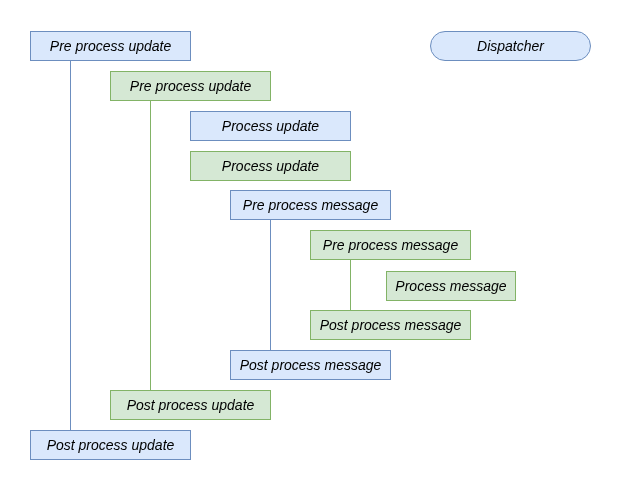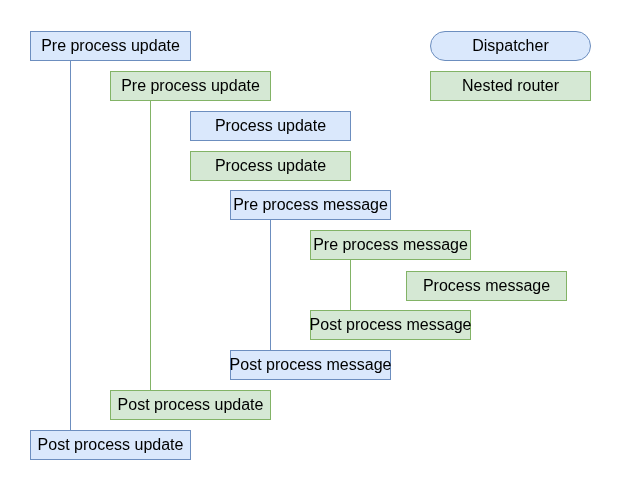--- a/index.html
+++ b/index.html
@@ -14,24 +14,25 @@
     background: #ffffff;
     font-family: "Liberation Sans", sans-serif;
     overflow: hidden;
   }
   .node {
     position: absolute;
     box-sizing: border-box;
     display: flex;
     align-items: center;
     justify-content: center;
-    font-size: 16px;
+    font-size: 14px;
     line-height: 1;
     color: #000000;
     white-space: nowrap;
+    font-style: italic;
   }
   .node.blue {
     background: #dae8fc;
     border: 1px solid #6c8ebf;
   }
   .node.green {
     background: #d5e8d4;
     border: 1px solid #82b366;
   }
   .connector {
@@ -51,36 +52,33 @@
     <div class="connector green" style="left: 350px; top: 259px; height: 51px;"></div>
     <div class="node blue" style="left: 30px; top: 31px; width: 161px; height: 30px;">
       <span>Pre process update</span>
     </div>
     <div class="node blue" style="left: 430px; top: 31px; width: 161px; height: 30px; border-radius: 15px;">
       <span>Dispatcher</span>
     </div>
     <div class="node green" style="left: 110px; top: 71px; width: 161px; height: 30px;">
       <span>Pre process update</span>
     </div>
-    <div class="node green" style="left: 430px; top: 71px; width: 161px; height: 30px;">
-      <span>Nested router</span>
-    </div>
     <div class="node blue" style="left: 190px; top: 111px; width: 161px; height: 30px;">
       <span>Process update</span>
     </div>
     <div class="node green" style="left: 190px; top: 151px; width: 161px; height: 30px;">
       <span>Process update</span>
     </div>
     <div class="node blue" style="left: 230px; top: 190px; width: 161px; height: 30px;">
       <span>Pre process message</span>
     </div>
     <div class="node green" style="left: 310px; top: 230px; width: 161px; height: 30px;">
       <span>Pre process message</span>
     </div>
-    <div class="node green" style="left: 406px; top: 271px; width: 161px; height: 30px;">
+    <div class="node green" style="left: 386px; top: 271px; width: 130px; height: 30px;">
       <span>Process message</span>
     </div>
     <div class="node green" style="left: 310px; top: 310px; width: 161px; height: 30px;">
       <span>Post process message</span>
     </div>
     <div class="node blue" style="left: 230px; top: 350px; width: 161px; height: 30px;">
       <span>Post process message</span>
     </div>
     <div class="node green" style="left: 110px; top: 390px; width: 161px; height: 30px;">
       <span>Post process update</span>

